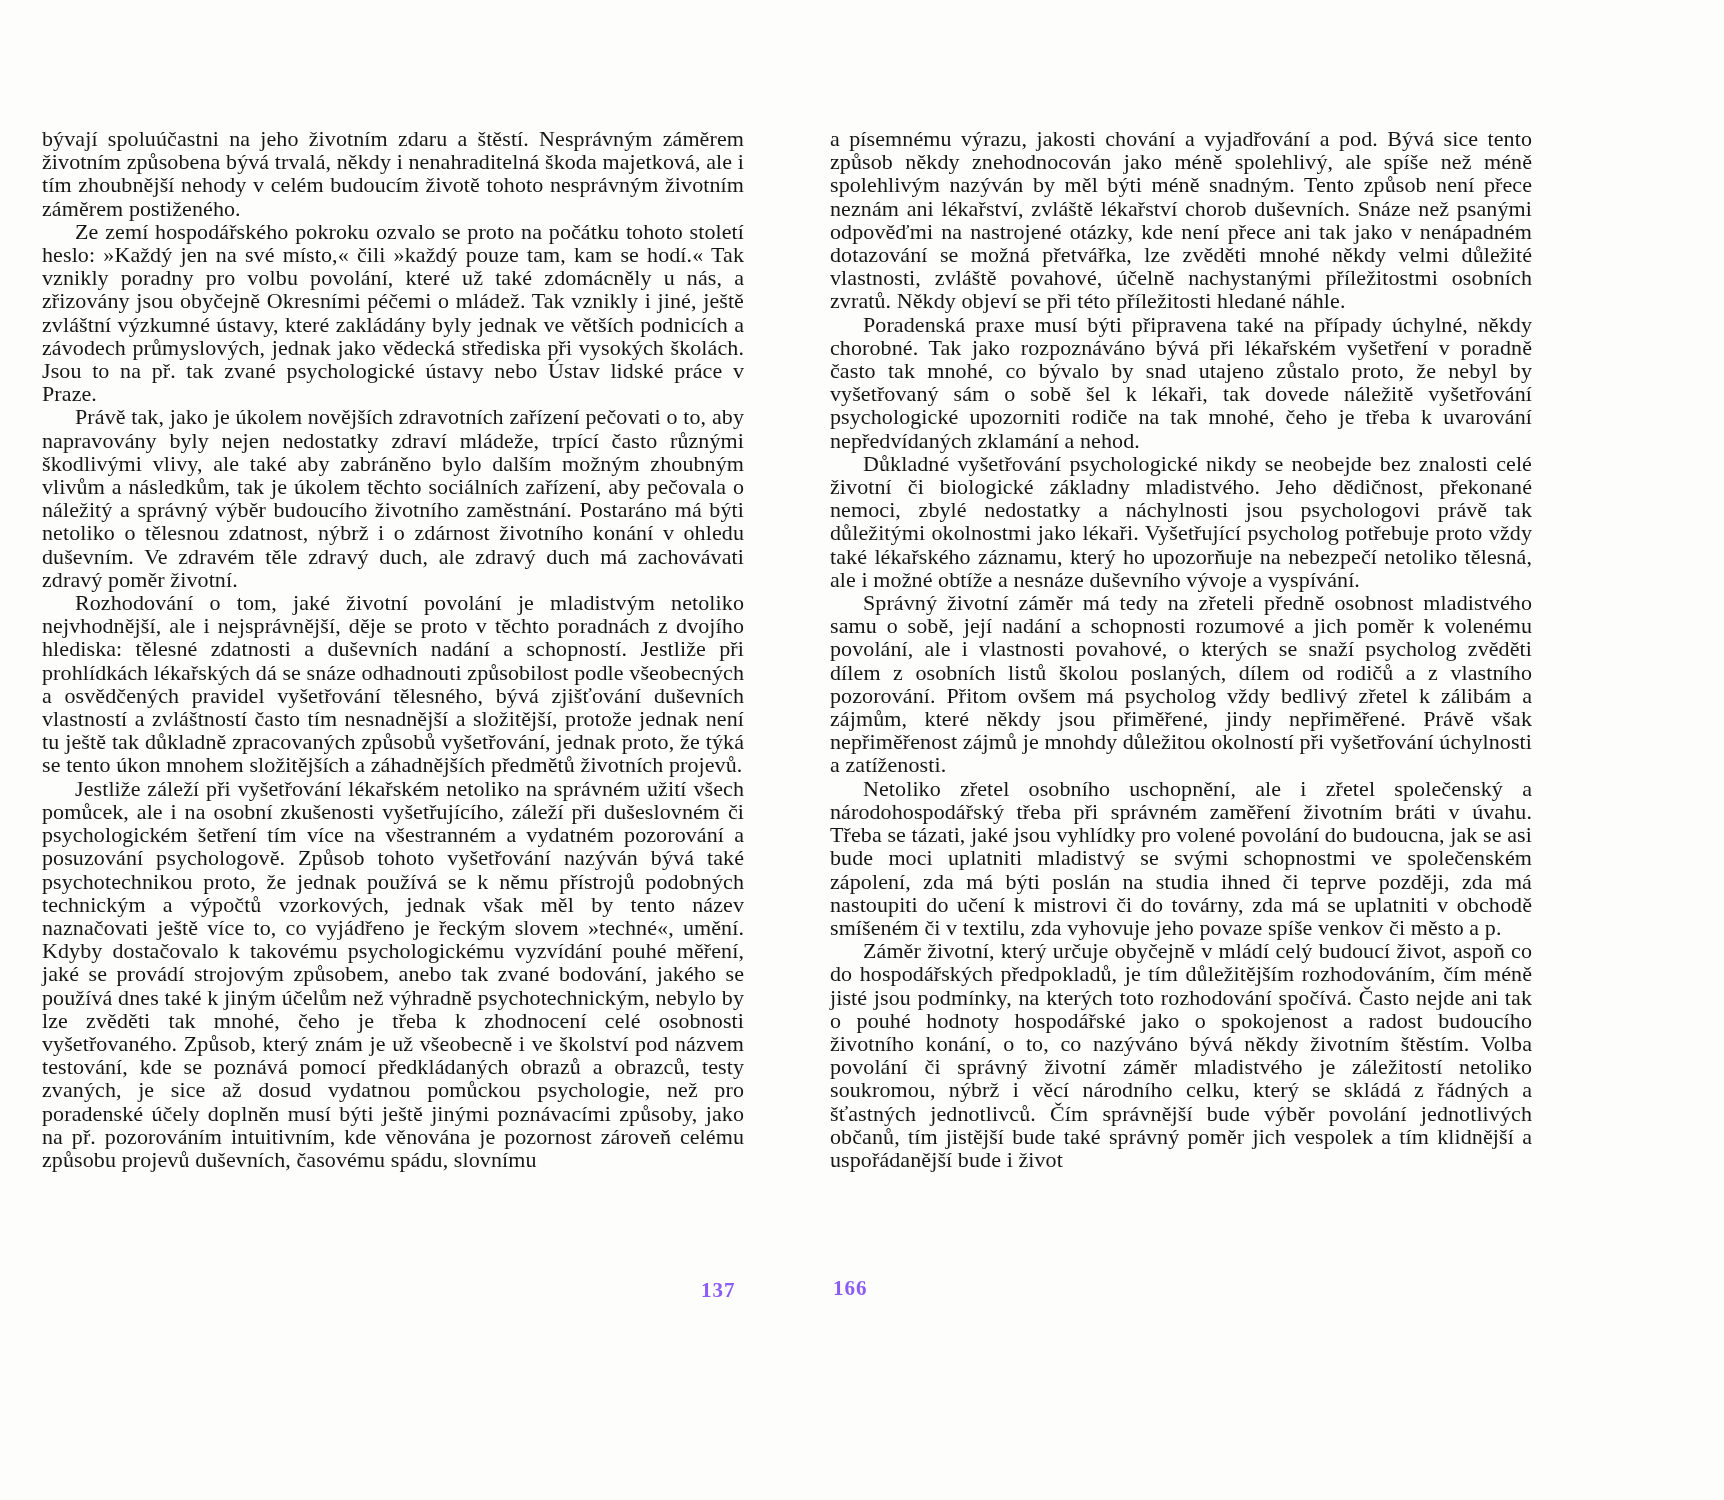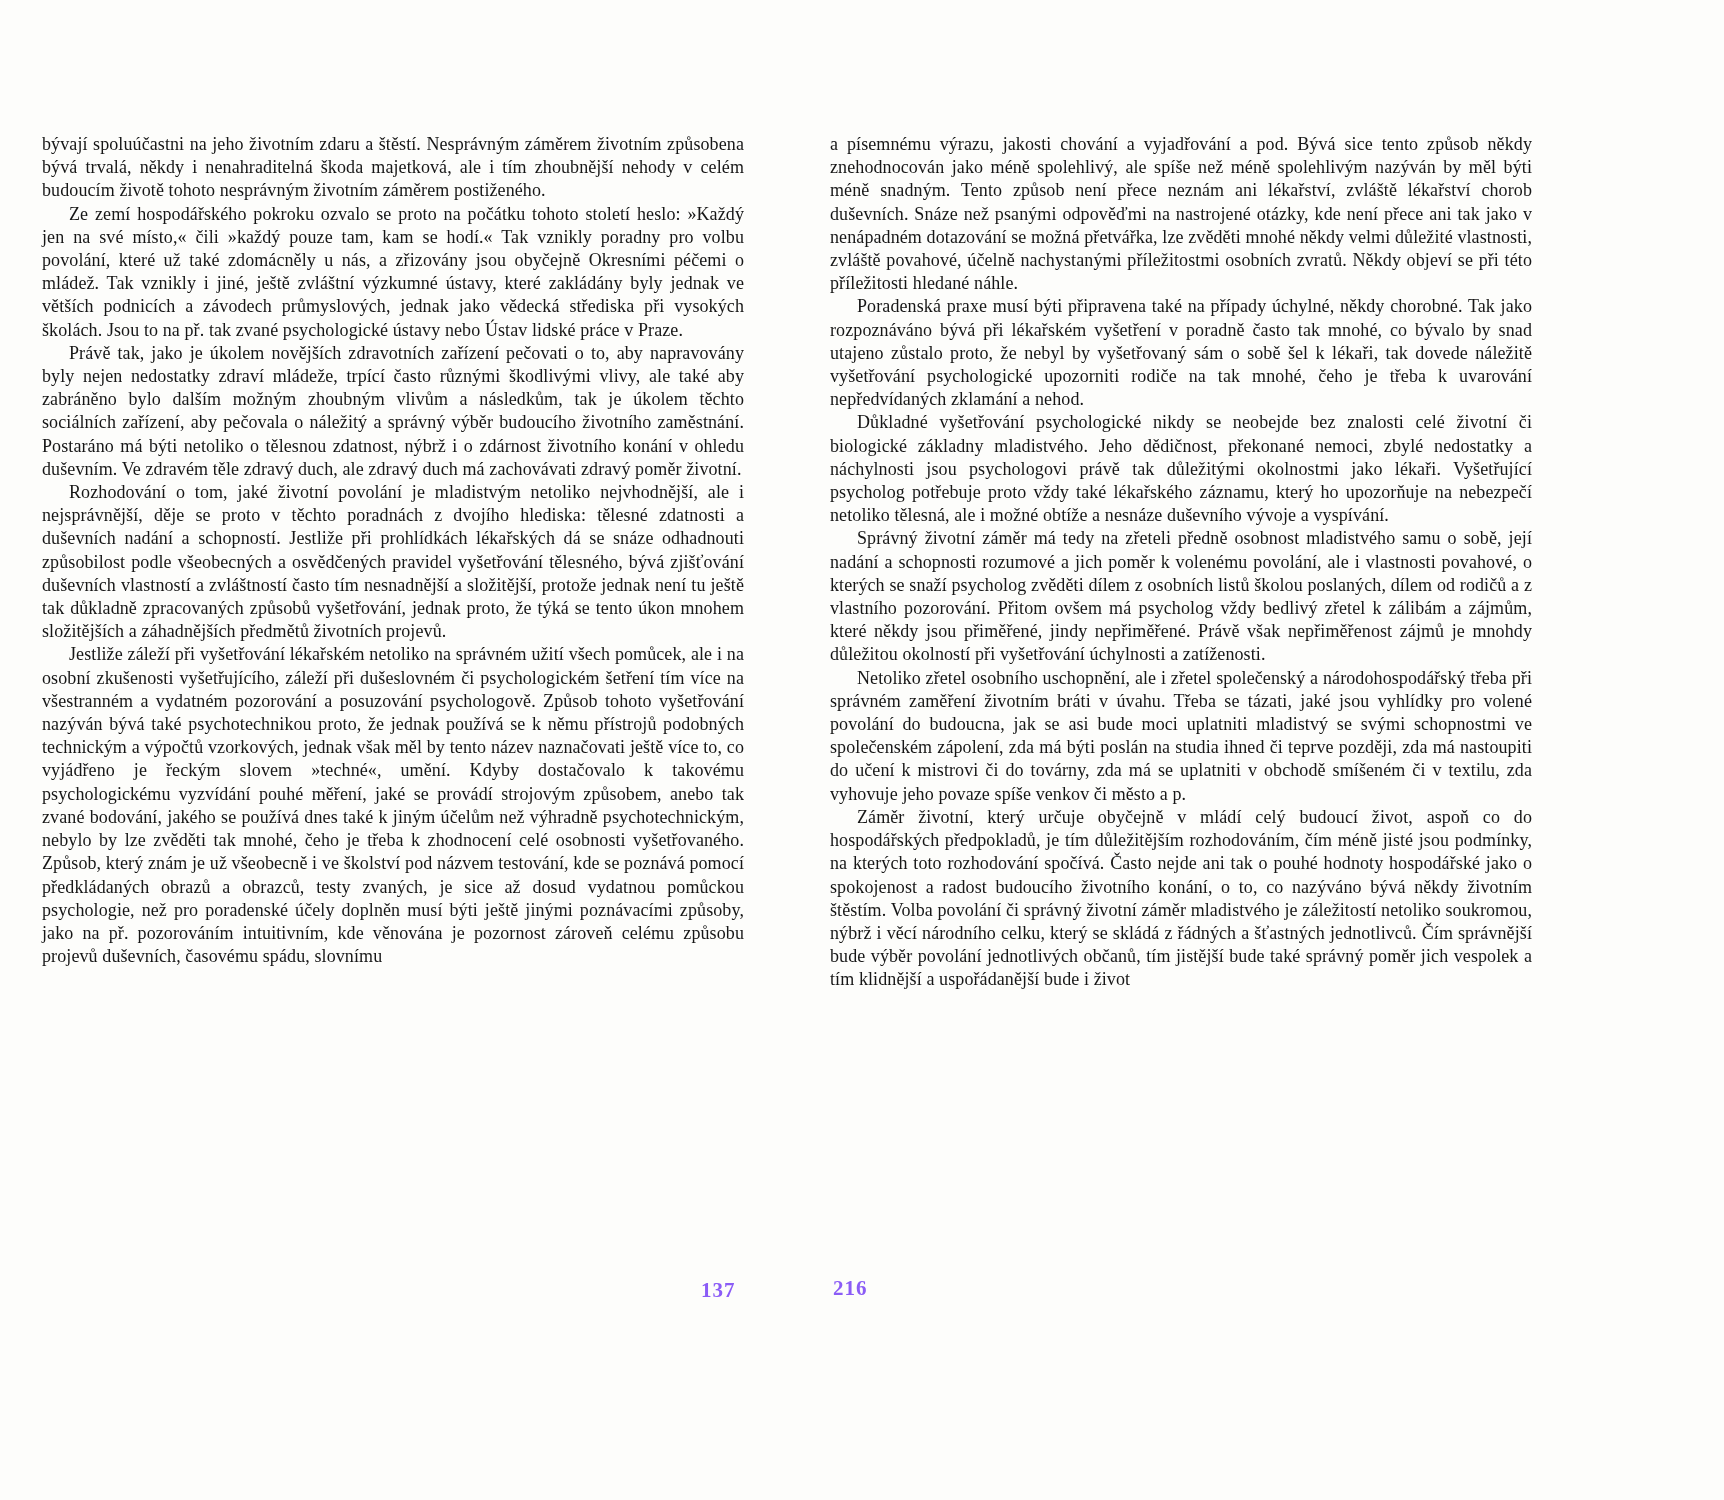--- a/index.html
+++ b/index.html
@@ -11,23 +11,23 @@
     position: relative;
     width: 1724px;
     height: 1500px;
     background: #fdfdfb;
     overflow: hidden;
     font-family: "Liberation Serif", "DejaVu Serif", serif;
     color: #161616;
   }
   .page-column {
     position: absolute;
-    top: 133px;
+    top: 127px;
     width: 702px;
-    font-size: 18px;
+    font-size: 22px;
     line-height: 23.2px;
     text-align: justify;
     letter-spacing: 0.1px;
   }
   .page-left  { left: 42px; }
   .page-right { left: 830px; }
   .page-column p {
     margin: 0;
     padding: 0;
   }
@@ -63,15 +63,15 @@
   <div class="page-column page-right">
     <p class="para-cont">a písemnému výrazu, jakosti chování a vyjadřování a pod. Bývá sice tento způsob někdy znehodnocován jako méně spolehlivý, ale spíše než méně spolehlivým nazýván by měl býti méně snadným. Tento způsob není přece neznám ani lékařství, zvláště lékařství chorob duševních. Snáze než psanými odpověďmi na nastrojené otázky, kde není přece ani tak jako v nenápadném dotazování se možná přetvářka, lze zvěděti mnohé někdy velmi důležité vlastnosti, zvláště povahové, účelně nachystanými příležitostmi osobních zvratů. Někdy objeví se při této příležitosti hledané náhle.</p>
     <p class="para-indent">Poradenská praxe musí býti připravena také na případy úchylné, někdy chorobné. Tak jako rozpoznáváno bývá při lékařském vyšetření v poradně často tak mnohé, co bývalo by snad utajeno zůstalo proto, že nebyl by vyšetřovaný sám o sobě šel k lékaři, tak dovede náležitě vyšetřování psychologické upozorniti rodiče na tak mnohé, čeho je třeba k uvarování nepředvídaných zklamání a nehod.</p>
     <p class="para-indent">Důkladné vyšetřování psychologické nikdy se neobejde bez znalosti celé životní či biologické základny mladistvého. Jeho dědičnost, překonané nemoci, zbylé nedostatky a náchylnosti jsou psychologovi právě tak důležitými okolnostmi jako lékaři. Vyšetřující psycholog potřebuje proto vždy také lékařského záznamu, který ho upozorňuje na nebezpečí netoliko tělesná, ale i možné obtíže a nesnáze duševního vývoje a vyspívání.</p>
     <p class="para-indent">Správný životní záměr má tedy na zřeteli předně osobnost mladistvého samu o sobě, její nadání a schopnosti rozumové a jich poměr k volenému povolání, ale i vlastnosti povahové, o kterých se snaží psycholog zvěděti dílem z osobních listů školou poslaných, dílem od rodičů a z vlastního pozorování. Přitom ovšem má psycholog vždy bedlivý zřetel k zálibám a zájmům, které někdy jsou přiměřené, jindy nepřiměřené. Právě však nepřiměřenost zájmů je mnohdy důležitou okolností při vyšetřování úchylnosti a zatíženosti.</p>
     <p class="para-indent">Netoliko zřetel osobního uschopnění, ale i zřetel společenský a národohospodářský třeba při správném zaměření životním bráti v úvahu. Třeba se tázati, jaké jsou vyhlídky pro volené povolání do budoucna, jak se asi bude moci uplatniti mladistvý se svými schopnostmi ve společenském zápolení, zda má býti poslán na studia ihned či teprve později, zda má nastoupiti do učení k mistrovi či do továrny, zda má se uplatniti v obchodě smíšeném či v textilu, zda vyhovuje jeho povaze spíše venkov či město a p.</p>
     <p class="para-indent">Záměr životní, který určuje obyčejně v mládí celý budoucí život, aspoň co do hospodářských předpokladů, je tím důležitějším rozhodováním, čím méně jisté jsou podmínky, na kterých toto rozhodování spočívá. Často nejde ani tak o pouhé hodnoty hospodářské jako o spokojenost a radost budoucího životního konání, o to, co nazýváno bývá někdy životním štěstím. Volba povolání či správný životní záměr mladistvého je záležitostí netoliko soukromou, nýbrž i věcí národního celku, který se skládá z řádných a šťastných jednotlivců. Čím správnější bude výběr povolání jednotlivých občanů, tím jistější bude také správný poměr jich vespolek a tím klidnější a uspořádanější bude i život</p>
   </div>
 
   <div class="page-number page-number-left">137</div>
-  <div class="page-number page-number-right">216</div>
+  <div class="page-number page-number-right">166</div>
 
 </div>
 
 </body></html>

